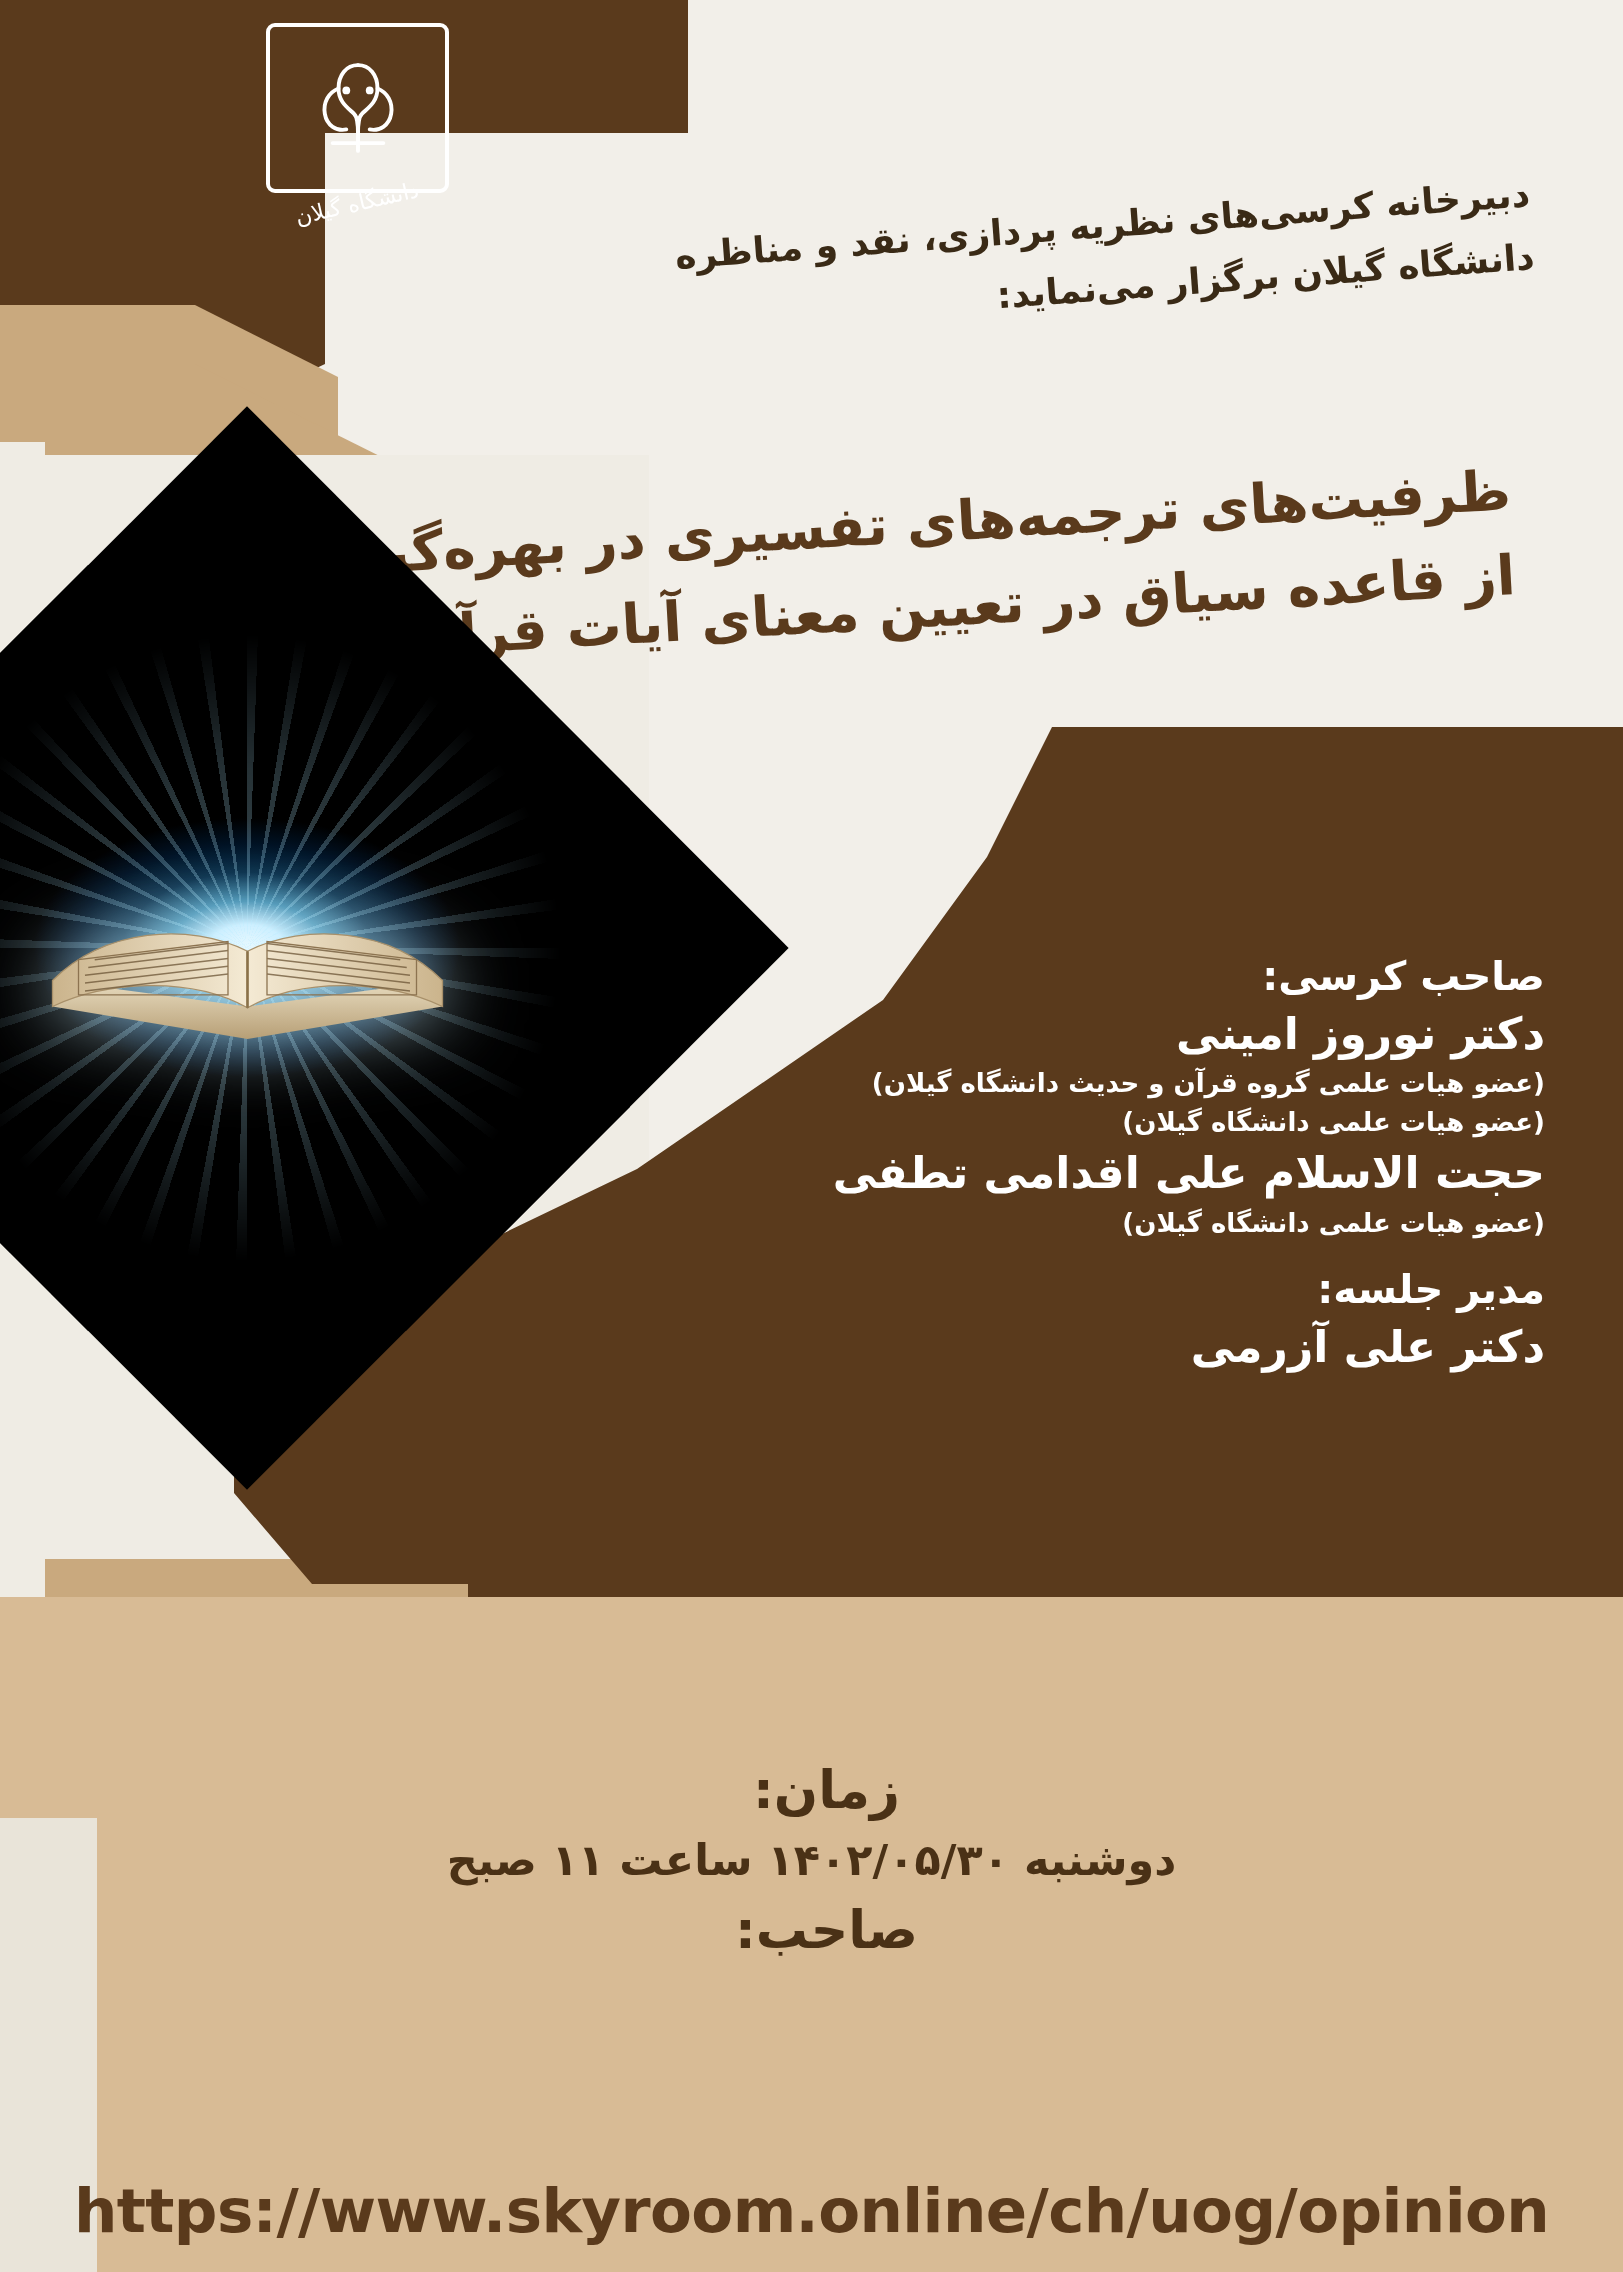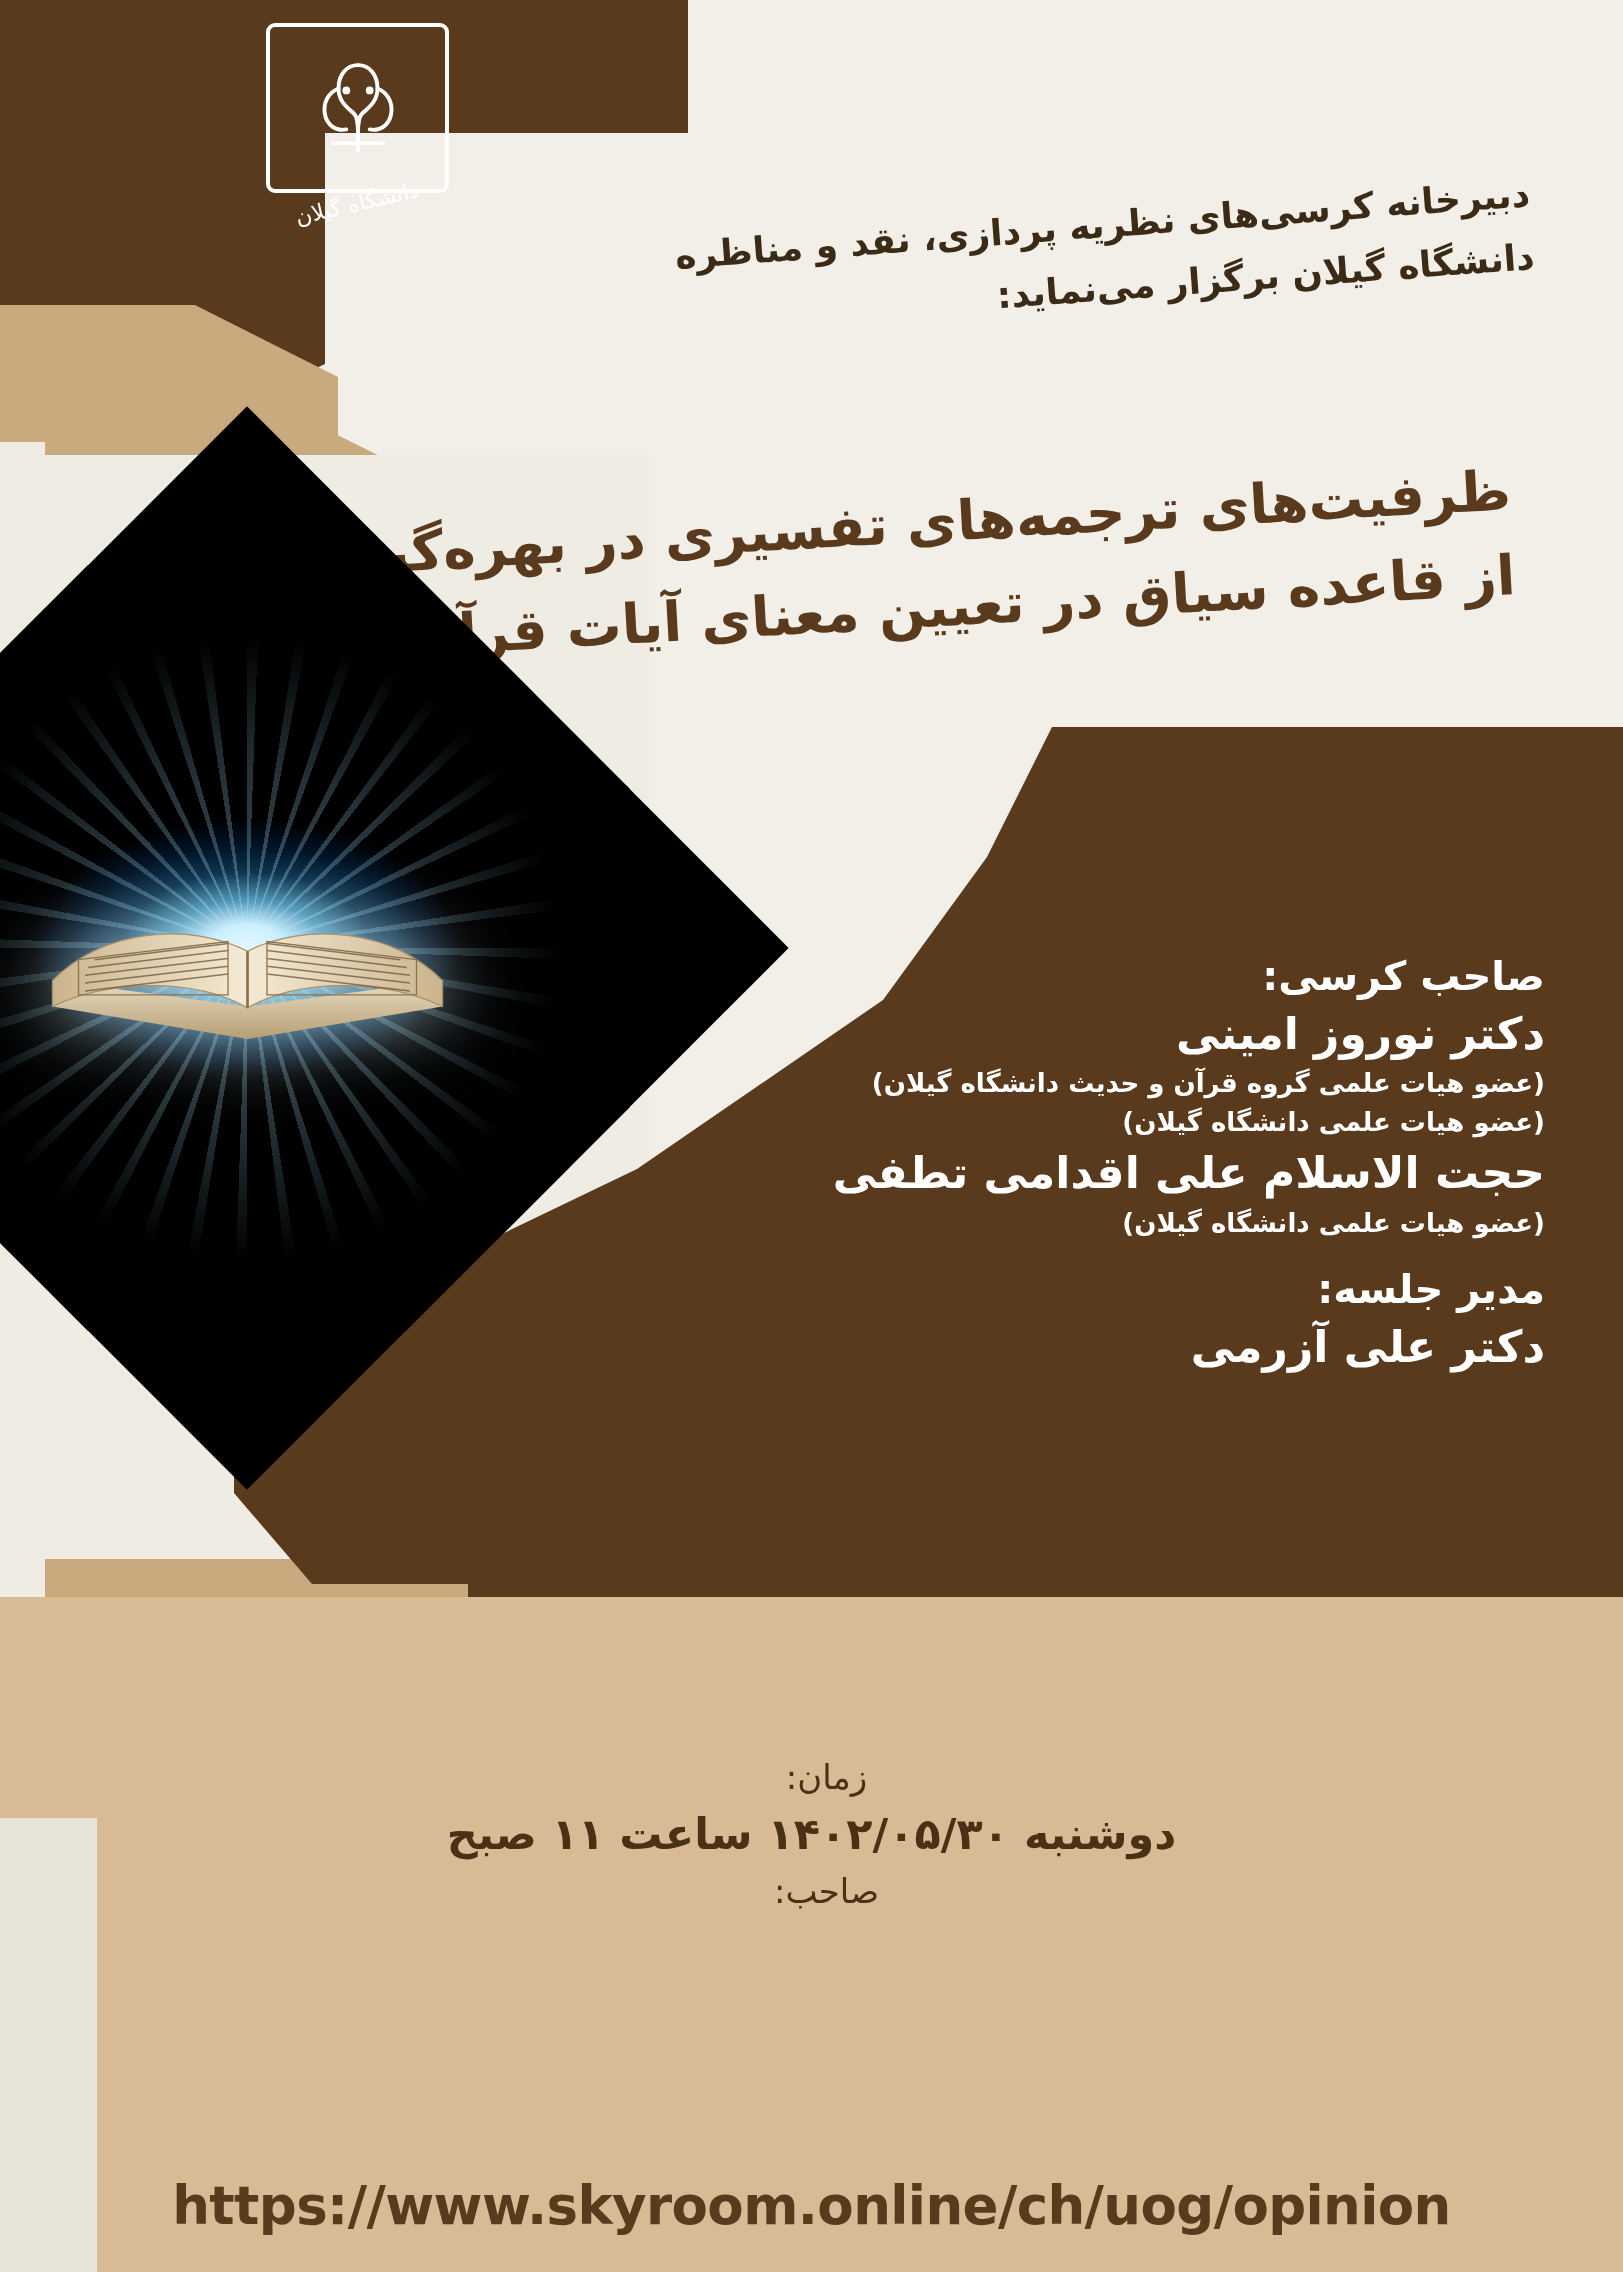--- a/index.html
+++ b/index.html
@@ -250,38 +250,38 @@
   
   .details {
     position: absolute;
     left: 0;
     right: 0;
     top: 1753px;
     text-align: center;
     color: #4a3116;
   }
   .dt-label {
-    font-size: 34px;
-    font-weight: 400;
+    font-size: 52px;
+    font-weight: 700;
     line-height: 1.45;
     padding-left: 30px;
   }
   .dt-value {
     font-size: 43px;
     font-weight: 700;
     line-height: 1.5;
   }
   .link {
     position: absolute;
     left: 0;
     right: 0;
     top: 2175px;
     text-align: center;
     color: #5a3a1c;
-    font-size: 53px;
+    font-size: 61px;
     font-weight: 700;
     direction: ltr;
     letter-spacing: -0.6px;
   }
 </style>
 </head>
 <body>
 
 <div class="poster">
 

